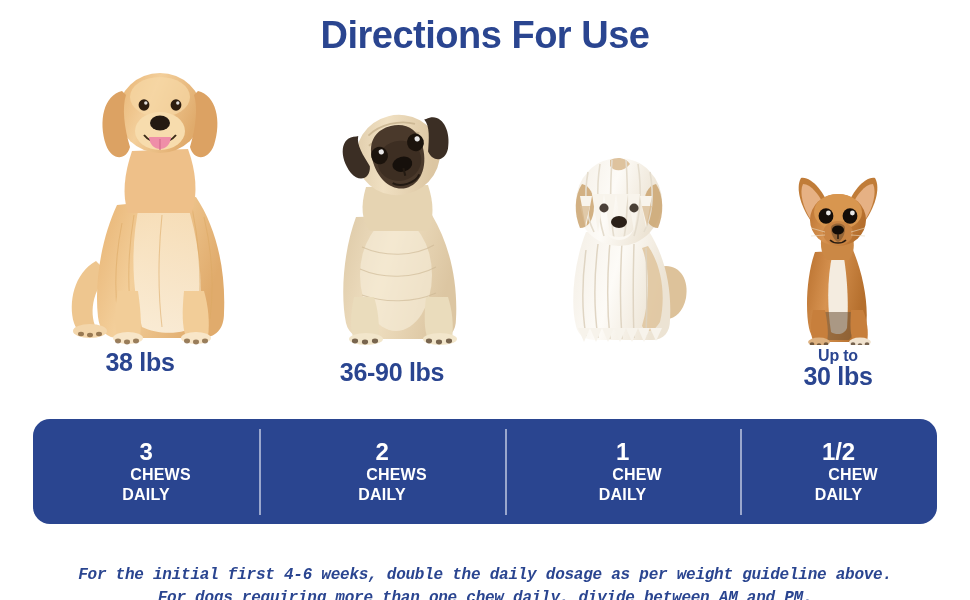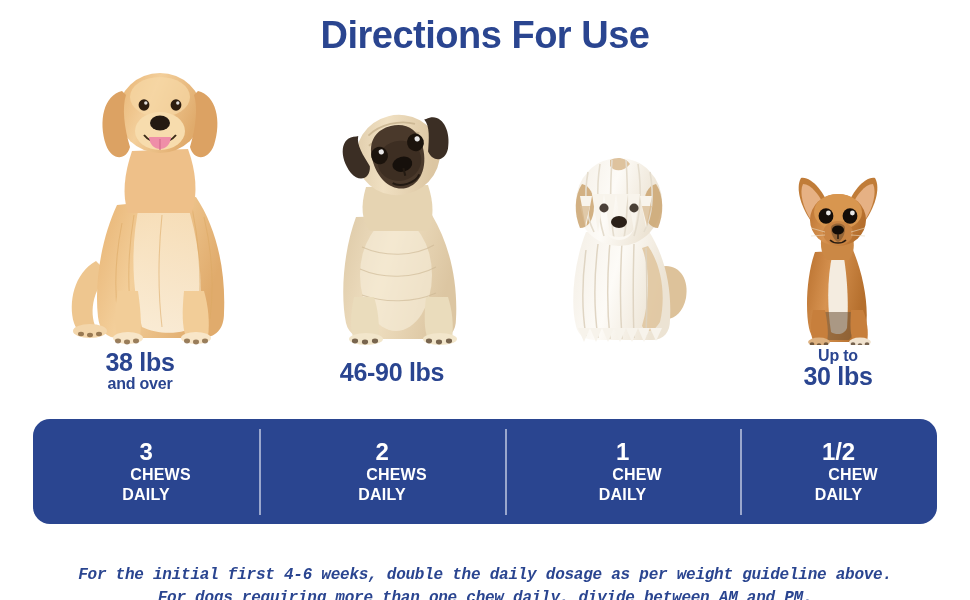--- a/index.html
+++ b/index.html
@@ -419,25 +419,24 @@
         </g>
       </svg>
     </div>
 
   </div>
 
   <div class="weights">
 
     <div class="weight-item" style="left:60px; width:160px; top:2px;">
       <span class="w-big">38 lbs</span>
-      <span class="w-small">and over</span>
     </div>
 
     <div class="weight-item" style="left:312px; width:160px; top:12px;">
-      <span class="w-big">46-90 lbs</span>
+      <span class="w-big">36-90 lbs</span>
     </div>
 
 
     <div class="weight-item" style="left:758px; width:160px; top:0px;">
       <span class="w-small">Up to</span>
       <span class="w-big">30 lbs</span>
     </div>
 
   </div>
 

